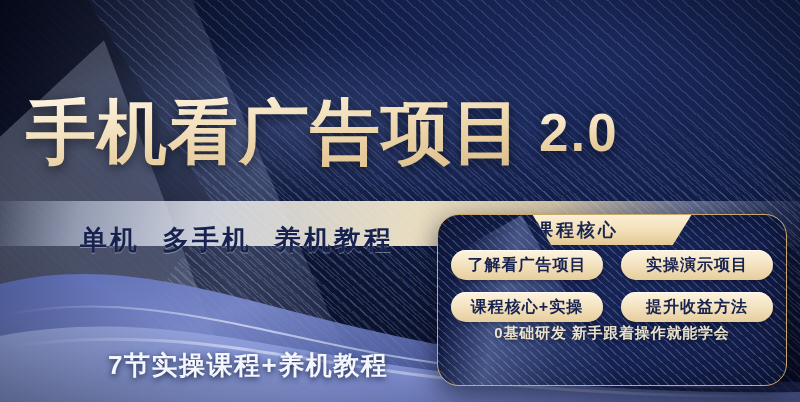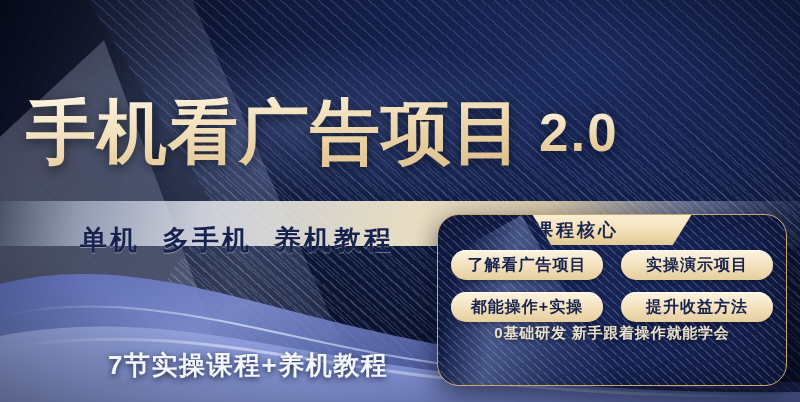--- a/index.html
+++ b/index.html
@@ -322,20 +322,20 @@
     <div class="panel-beam"></div>
 
     <div class="tab">
       <span class="tab-label">课程核心</span>
     </div>
 
     <div class="panel-inner">
       <div class="pill-grid">
         <div class="pill">了解看广告项目</div>
         <div class="pill">实操演示项目</div>
-        <div class="pill">都能操作+实操</div>
+        <div class="pill">课程核心+实操</div>
         <div class="pill">提升收益方法</div>
       </div>
       <div class="panel-footer">0基础研发 新手跟着操作就能学会</div>
     </div>
   </div>
 
 </div>
 
 </body></html>

